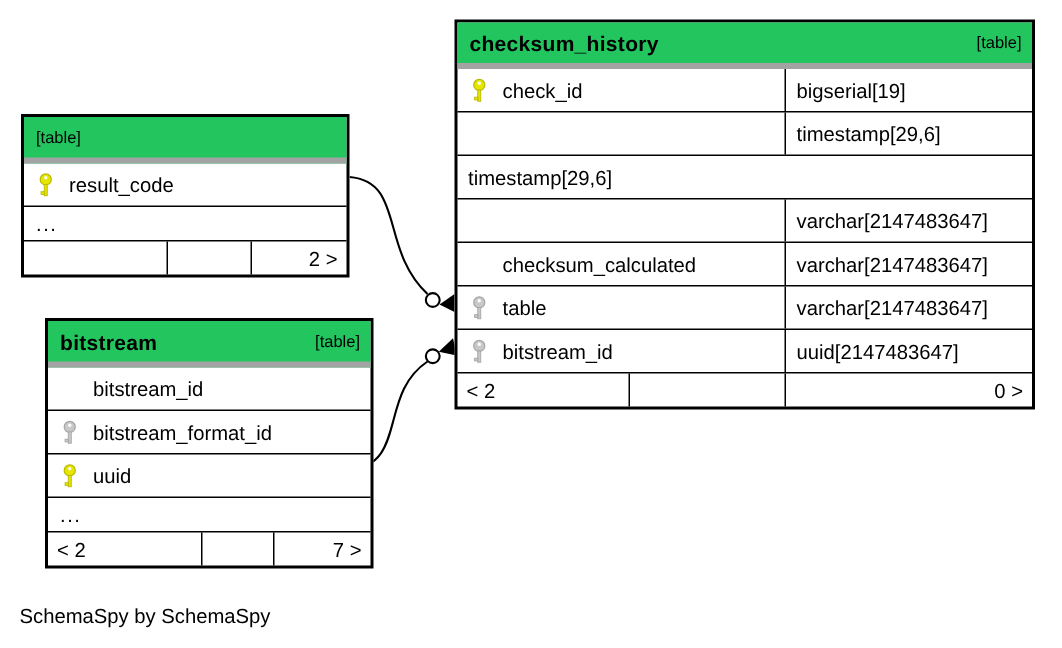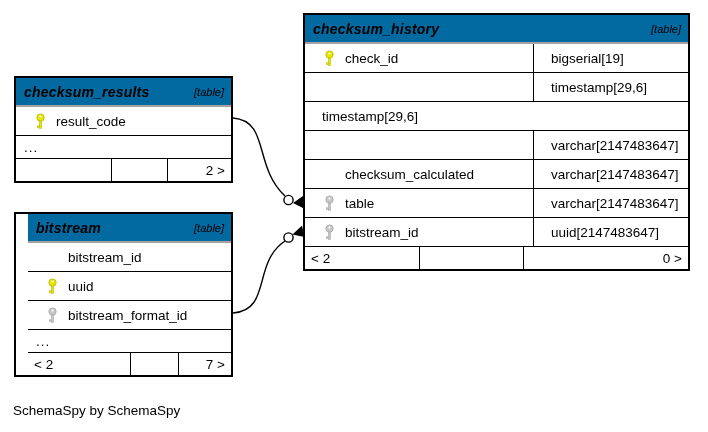--- a/index.html
+++ b/index.html
@@ -20,36 +20,35 @@
   .tbl {
     position: absolute;
     box-sizing: border-box;
     background: #ffffff;
     border: 2px solid #000000;
   }
   .hdr {
     display: flex;
     justify-content: space-between;
     align-items: center;
-    background: #0369a1;
-    border-bottom: 2px solid #a3a3a3;
+    background: #22c55e;
+    border-bottom: 4px solid #a3a3a3;
     padding: 0 7px 0 8px;
     height: 27px;
-    font-style: italic;
   }
   .hname { font-weight: bold; font-size: 14px; letter-spacing: 0.2px; }
   .htag  { font-size: 11px; }
   .row {
     display: flex;
     align-items: stretch;
     border-bottom: 1px solid #000000;
     height: 28px;
     font-size: 13.5px;
   }
-  .cell { display: flex; align-items: center; margin-left: 10px; }
+  .cell { display: flex; align-items: center; }
   .cell.namecell { padding-left: 8px; }
   .keyslot { width: 13px; height: 17px; margin-right: 9px; flex: 0 0 13px; }
   .cell.typecell { padding-left: 7px; flex: 1; }
   
   .tbl-history .cell.namecell { width: 219px; box-sizing: border-box; border-right: 1px solid #000000; }
   .ellipsisrow {
     display: flex; align-items: center;
     border-bottom: 1px solid #000000;
     height: 22px;
     padding-left: 8px;
@@ -172,21 +171,20 @@
 
     <div class="foot">
       <span class="fcell fleft">&lt; 2</span>
       <span class="fcell fmid"></span>
       <span class="fcell fright">0 &gt;</span>
     </div>
   </div>
 
   <div class="tbl tbl-results" style="left:14px; top:76px; width:219px;">
     <div class="hdr">
-      <span class="hname">checksum_results</span>
       <span class="htag">[table]</span>
     </div>
 
     <div class="row">
       <span class="cell namecell">
         <svg class="keyslot" viewBox="0 0 13 17">
           <circle cx="6.5" cy="4.6" r="3.7" fill="#e5e500" stroke="#b9b900" stroke-width="0.8"></circle>
           <circle cx="6.5" cy="3.5" r="1.1" fill="#ffffff"></circle>
           <rect x="5.5" y="8" width="2" height="7.5" fill="#e5e500" stroke="#b9b900" stroke-width="0.6"></rect>
           <rect x="3.4" y="12.8" width="2.2" height="1.8" fill="#e5e500" stroke="#b9b900" stroke-width="0.6"></rect>
@@ -197,54 +195,54 @@
 
     <div class="ellipsisrow">...</div>
 
     <div class="foot">
       <span class="fcell fleft"></span>
       <span class="fcell fmid"></span>
       <span class="fcell fright">2 &gt;</span>
     </div>
   </div>
 
-  <div class="tbl tbl-bitstream" style="left:14px; top:212px; width:219px;padding-left:12px;">
+  <div class="tbl tbl-bitstream" style="left:30px; top:212px; width:219px;">
     <div class="hdr">
       <span class="hname">bitstream</span>
       <span class="htag">[table]</span>
     </div>
 
     <div class="row">
       <span class="cell namecell">
         <span class="keyslot"></span>
         <span>bitstream_id</span>
       </span>
     </div>
 
     <div class="row">
       <span class="cell namecell">
         <svg class="keyslot" viewBox="0 0 13 17">
+          <circle cx="6.5" cy="4.6" r="3.7" fill="#c8c8c8" stroke="#a5a5a5" stroke-width="0.8"></circle>
+          <circle cx="6.5" cy="3.5" r="1.1" fill="#ffffff"></circle>
+          <rect x="5.5" y="8" width="2" height="7.5" fill="#c8c8c8" stroke="#a5a5a5" stroke-width="0.6"></rect>
+          <rect x="3.4" y="12.8" width="2.2" height="1.8" fill="#c8c8c8" stroke="#a5a5a5" stroke-width="0.6"></rect>
+        </svg>
+        <span>bitstream_format_id</span>
+      </span>
+    </div>
+
+    <div class="row">
+      <span class="cell namecell">
+        <svg class="keyslot" viewBox="0 0 13 17">
           <circle cx="6.5" cy="4.6" r="3.7" fill="#e5e500" stroke="#b9b900" stroke-width="0.8"></circle>
           <circle cx="6.5" cy="3.5" r="1.1" fill="#ffffff"></circle>
           <rect x="5.5" y="8" width="2" height="7.5" fill="#e5e500" stroke="#b9b900" stroke-width="0.6"></rect>
           <rect x="3.4" y="12.8" width="2.2" height="1.8" fill="#e5e500" stroke="#b9b900" stroke-width="0.6"></rect>
         </svg>
         <span>uuid</span>
-      </span>
-    </div>
-
-    <div class="row">
-      <span class="cell namecell">
-        <svg class="keyslot" viewBox="0 0 13 17">
-          <circle cx="6.5" cy="4.6" r="3.7" fill="#c8c8c8" stroke="#a5a5a5" stroke-width="0.8"></circle>
-          <circle cx="6.5" cy="3.5" r="1.1" fill="#ffffff"></circle>
-          <rect x="5.5" y="8" width="2" height="7.5" fill="#c8c8c8" stroke="#a5a5a5" stroke-width="0.6"></rect>
-          <rect x="3.4" y="12.8" width="2.2" height="1.8" fill="#c8c8c8" stroke="#a5a5a5" stroke-width="0.6"></rect>
-        </svg>
-        <span>bitstream_format_id</span>
       </span>
     </div>
 
     <div class="ellipsisrow">...</div>
 
     <div class="foot">
       <span class="fcell fleft">&lt; 2</span>
       <span class="fcell fmid"></span>
       <span class="fcell fright">7 &gt;</span>
     </div>

